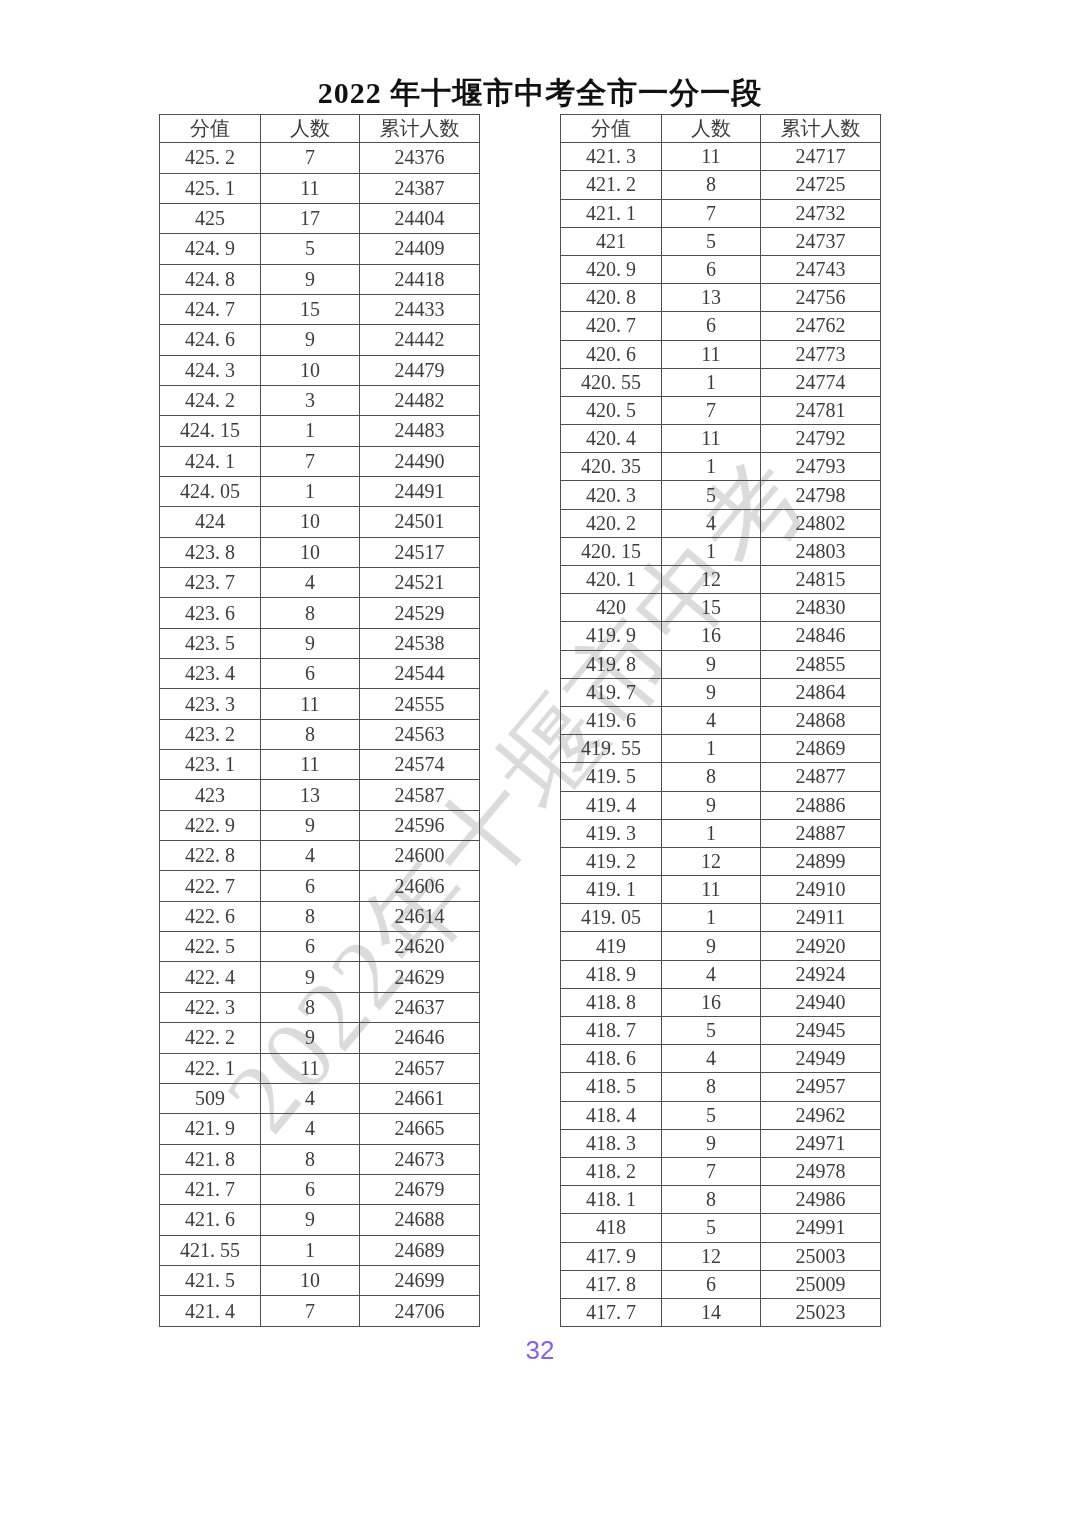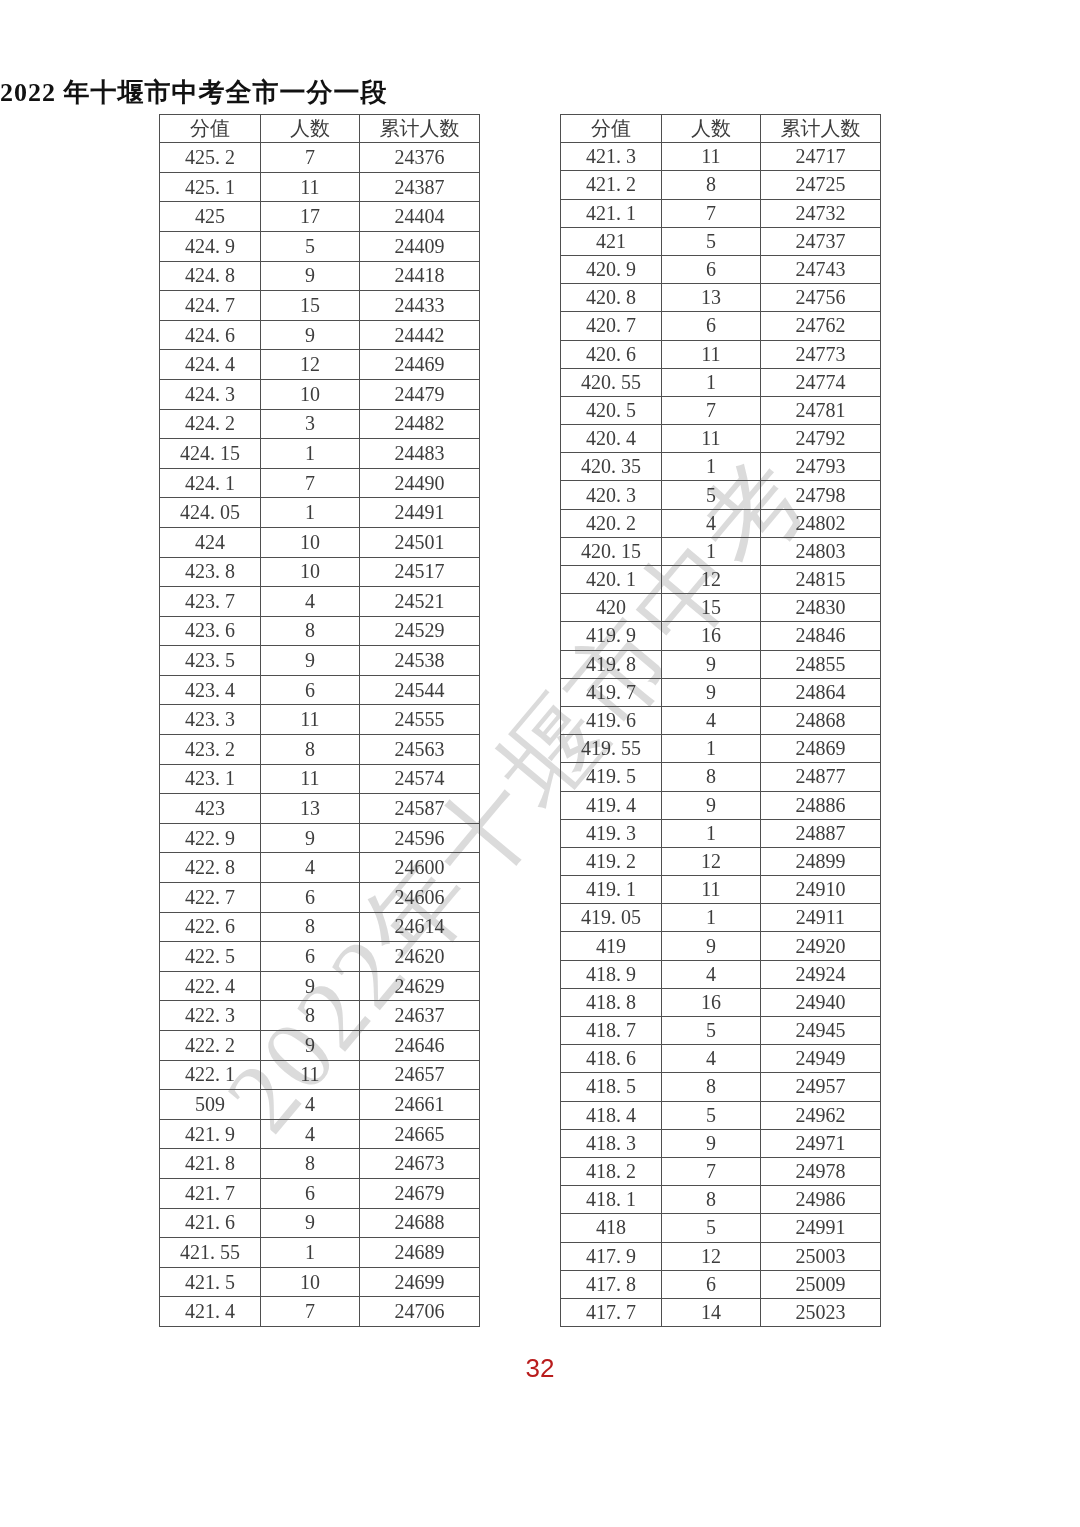--- a/index.html
+++ b/index.html
@@ -24,22 +24,22 @@
     color: rgba(125, 125, 125, 0.28);
     z-index: 0;
     pointer-events: none;
     font-family: "Liberation Serif", "DejaVu Serif", serif;
   }
   .page-title {
     position: relative;
     z-index: 1;
     margin: 0;
     padding-top: 74px;
-    text-align: left;
-    font-size: 26px;
+    text-align: center;
+    font-size: 30px;
     line-height: 38px;
     font-weight: bold;
     color: #111111;
     letter-spacing: 1px;
   }
   .tables-wrap {
     position: relative;
     z-index: 1;
     display: flex;
     margin-top: 2px;
@@ -63,25 +63,25 @@
     padding: 0;
     overflow: hidden;
     white-space: nowrap;
   }
   .col-score { width: 101px; }
   .col-count { width: 99px; }
   .col-cum   { width: 120px; }
   .page-number {
     position: relative;
     z-index: 1;
-    margin-top: 26px;
+    margin-top: 8px;
     text-align: center;
     font-family: "Liberation Sans", "DejaVu Sans", sans-serif;
     font-size: 26px;
-    color: #b91c1c;
+    color: #8b5cf6;
   }
 </style>
 </head>
 <body>
 
 <div class="page">
 
   <div class="watermark">2022年十堰市中考</div>
 
   <h1 class="page-title">2022 年十堰市中考全市一分一段</h1>
@@ -131,25 +131,20 @@
             <td>424. 7</td>
             <td>15</td>
             <td>24433</td>
           </tr>
           <tr>
             <td>424. 6</td>
             <td>9</td>
             <td>24442</td>
           </tr>
           <tr>
-            <td>424. 4</td>
-            <td>12</td>
-            <td>24469</td>
-          </tr>
-          <tr>
             <td>424. 3</td>
             <td>10</td>
             <td>24479</td>
           </tr>
           <tr>
             <td>424. 2</td>
             <td>3</td>
             <td>24482</td>
           </tr>
           <tr>

